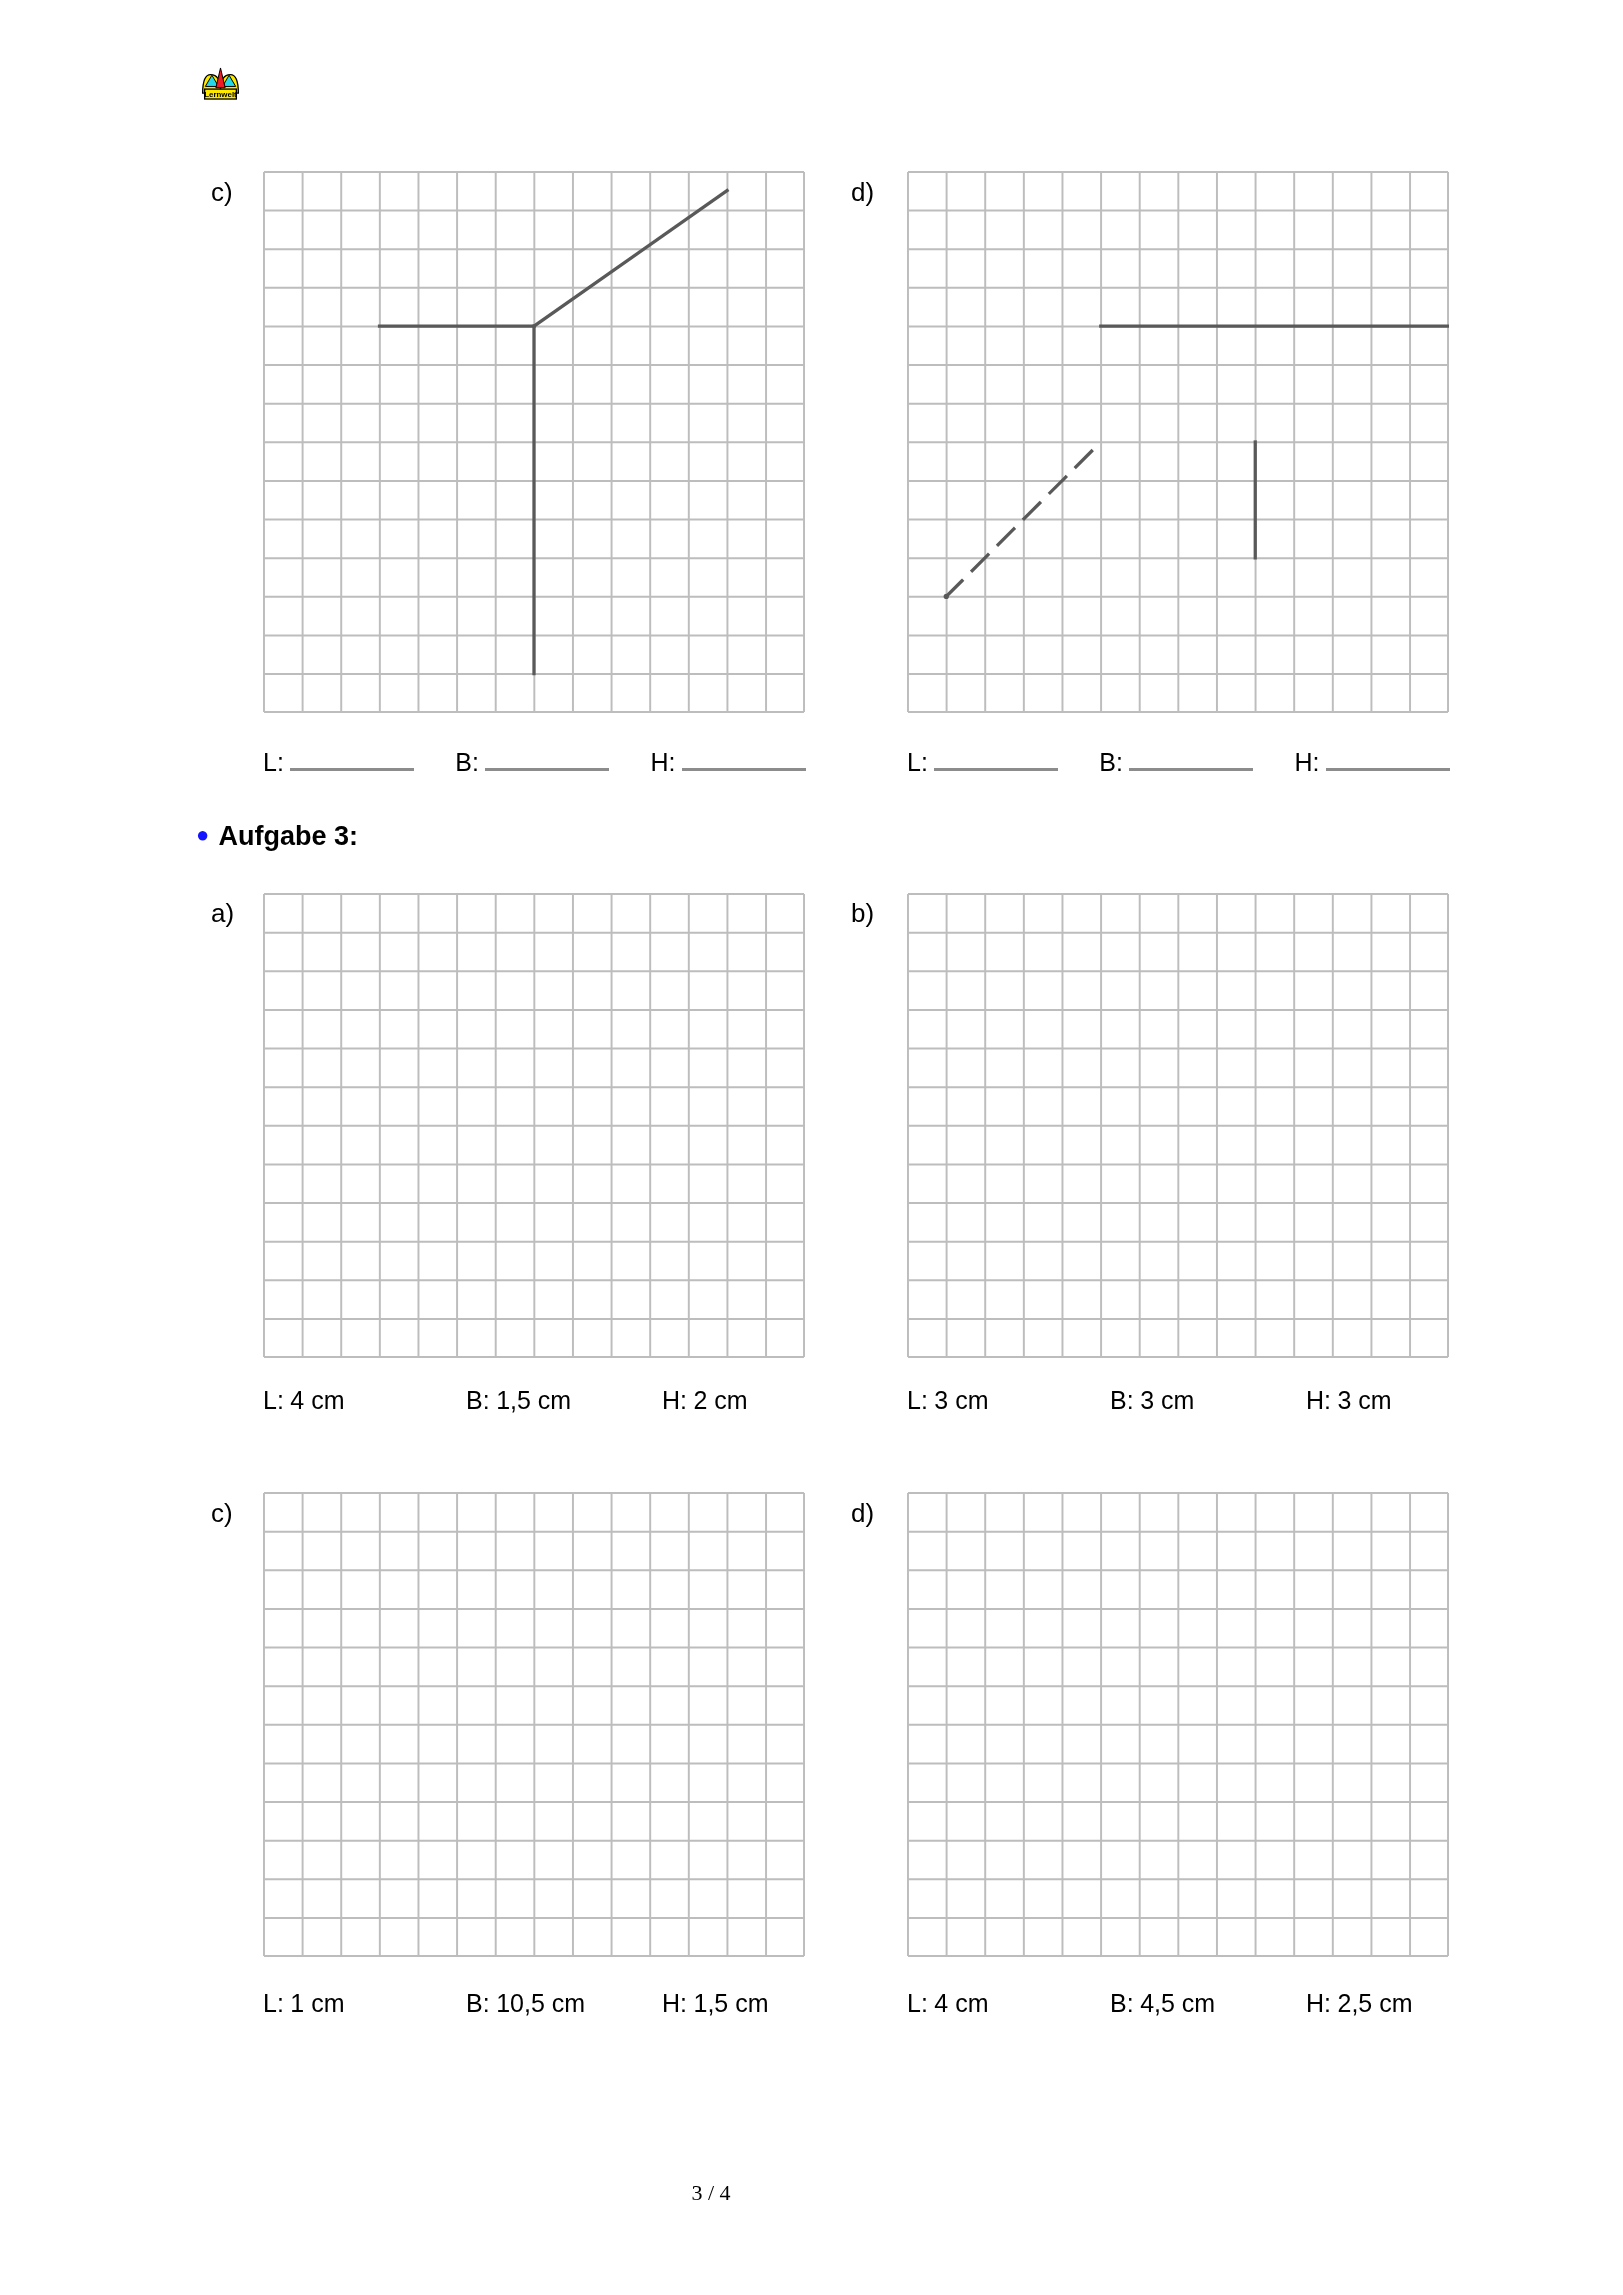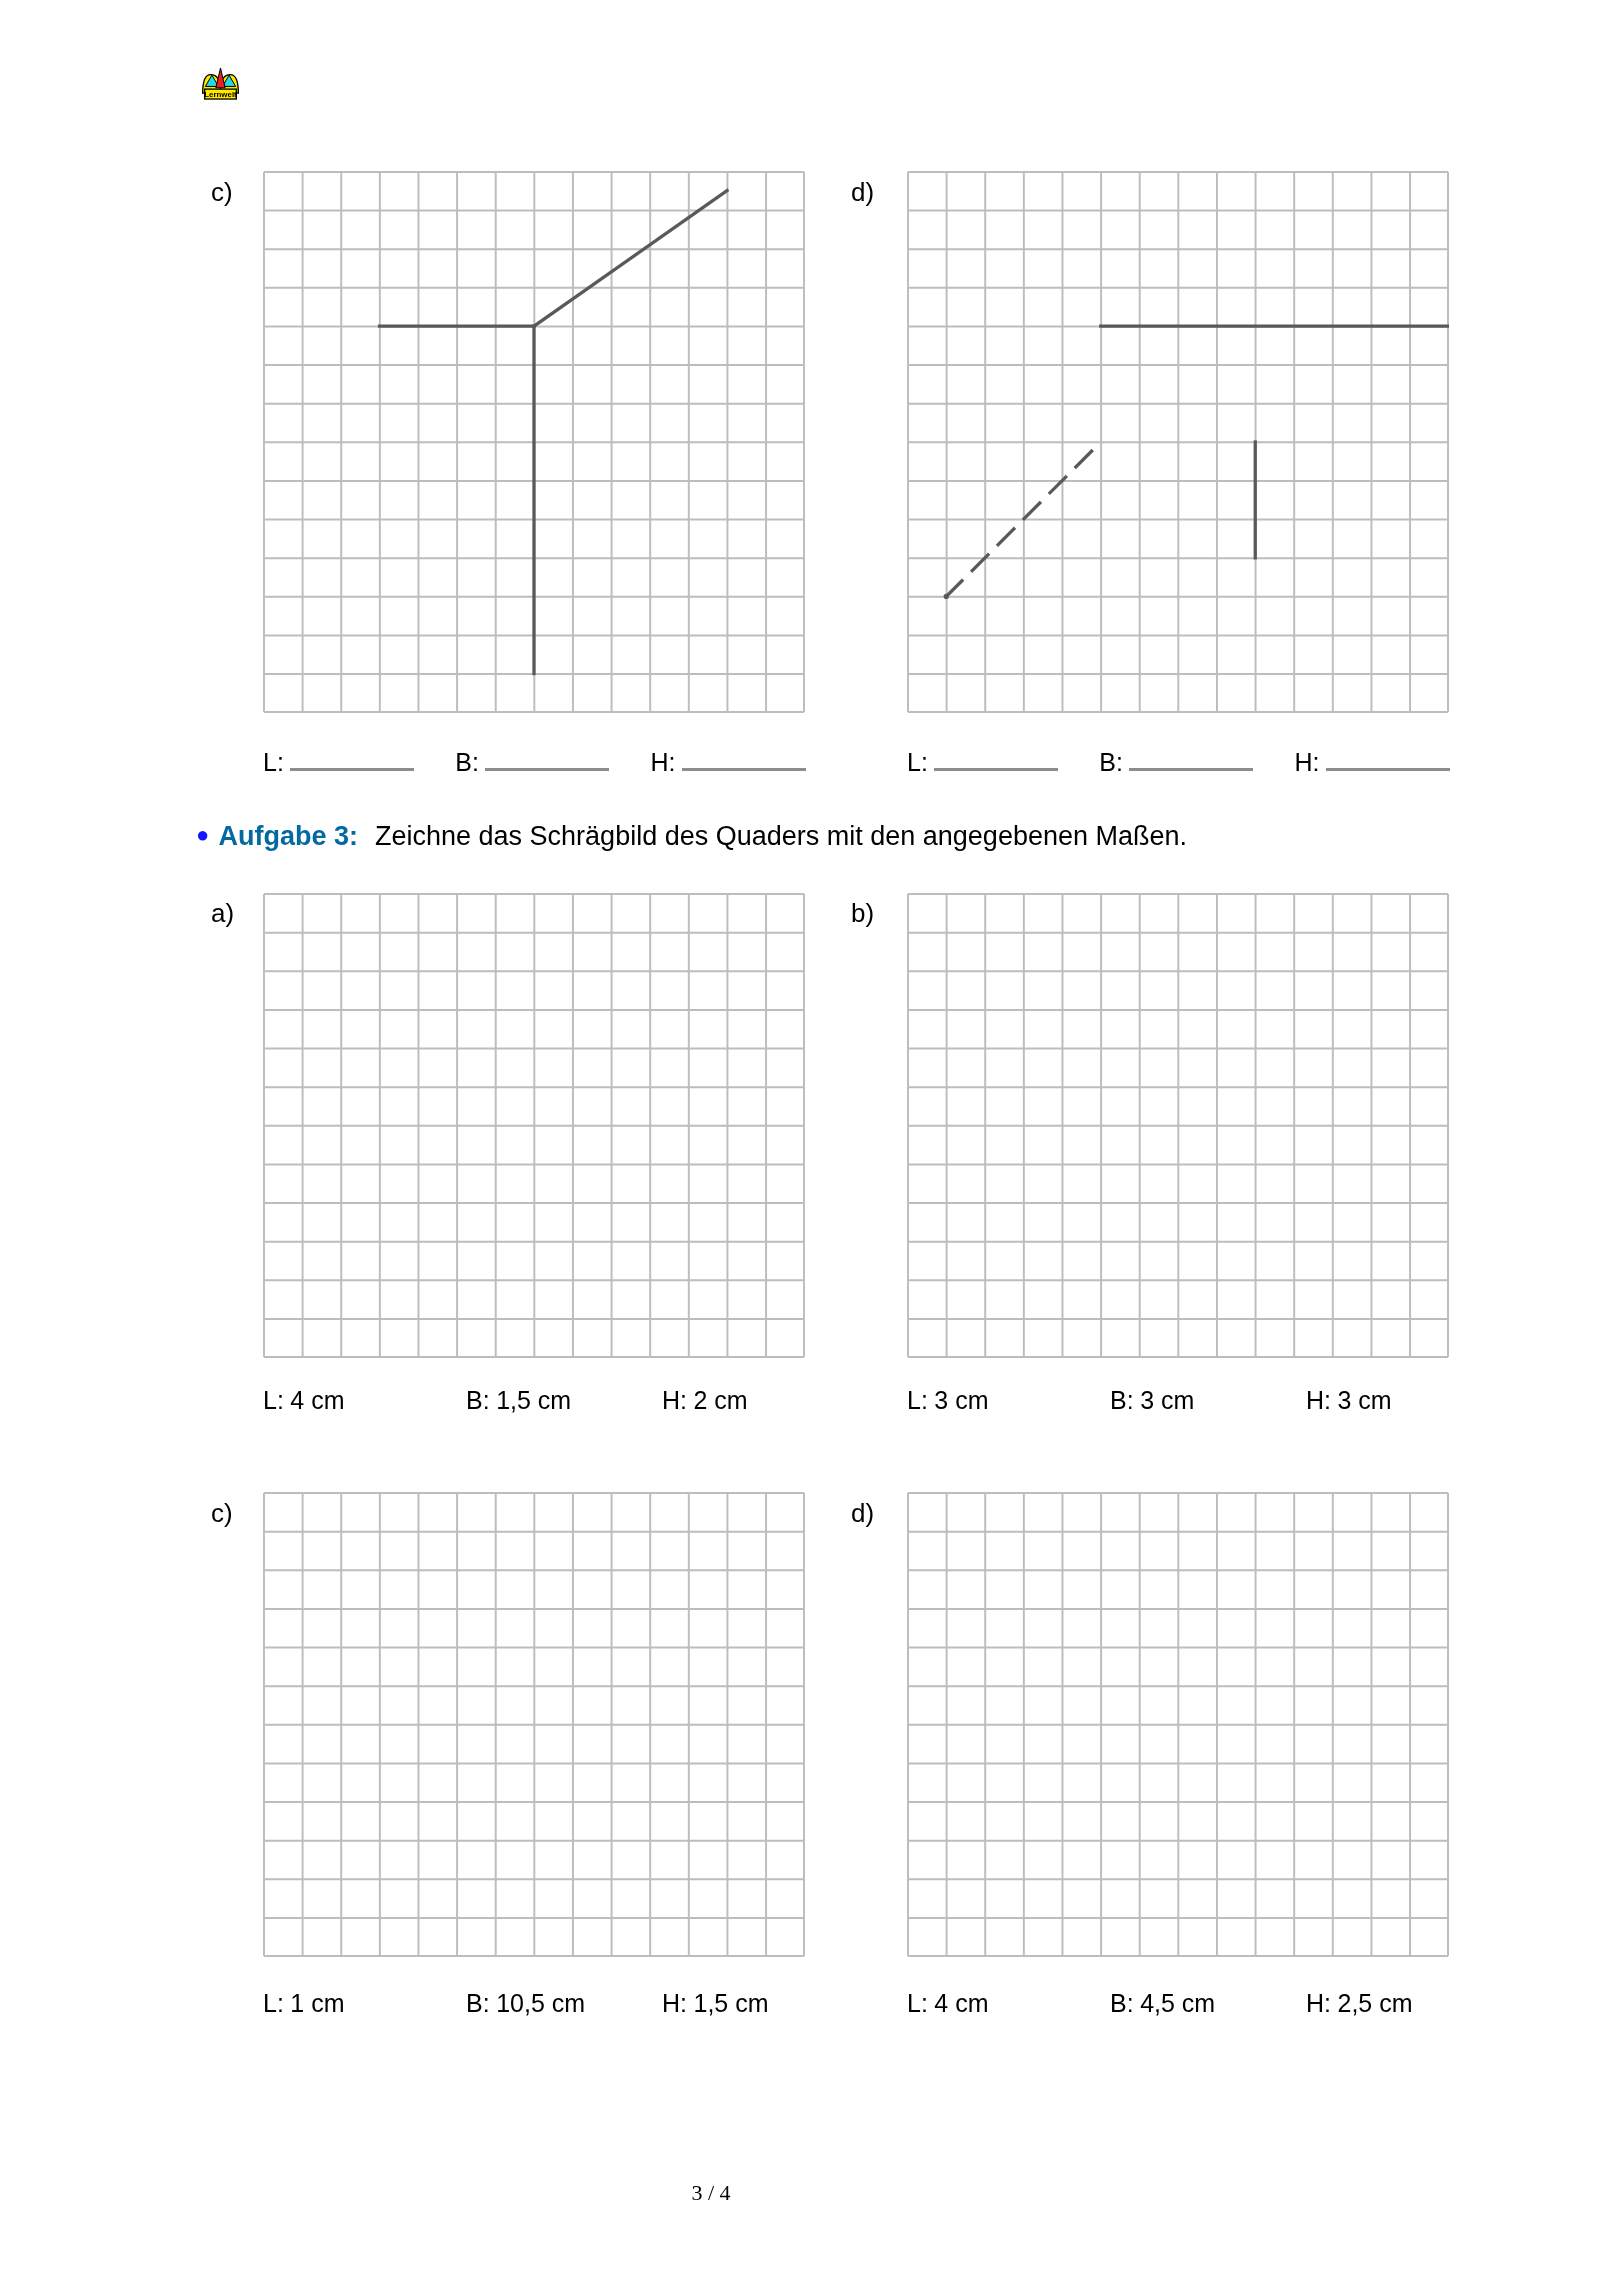--- a/index.html
+++ b/index.html
@@ -85,23 +85,23 @@
   }
   .bullet {
     color: #1414ff;
     font-size: 22px;
     line-height: 1;
     margin-right: 9.2px;
     position: relative;
     top: -2.6px;
   }
   .task-tag {
-    color: #0369a1;
+    color: #000000;
     font-weight: bold;
-    margin-right: 17px;
+    margin-right: 7px;
   }
   .task-text { color: #000000; }
 
   
   .footer {
     position: absolute;
     left: 0;
     top: 2180px;
     width: 1422px;
     text-align: center;
@@ -237,21 +237,20 @@
   </span>
   <span class="dim" style="margin-left:41px;">
     <span class="dim-label">H:</span>
     <span class="blank-line"></span>
   </span>
 </div>
 
 <div class="task-heading">
   <span class="bullet">●</span>
   <span class="task-tag">Aufgabe 3:</span>
-  <span class="task-text">Zeichne das Schrägbild des Quaders mit den angegebenen Maßen.</span>
 </div>
 
 <div class="item-letter" style="left:211px; top:898px;">a)</div>
 <div class="grid-box" style="left:263px; top:893px;">
   <svg class="grid-svg" width="542" height="465" viewBox="0 0 828 710">
     <g stroke="#bdbdbd" stroke-width="3">
       <line x1="1.5" y1="1.5" x2="826.5" y2="1.5"></line>
       <line x1="1.5" y1="60.5" x2="826.5" y2="60.5"></line>
       <line x1="1.5" y1="119.5" x2="826.5" y2="119.5"></line>
       <line x1="1.5" y1="178.5" x2="826.5" y2="178.5"></line>

